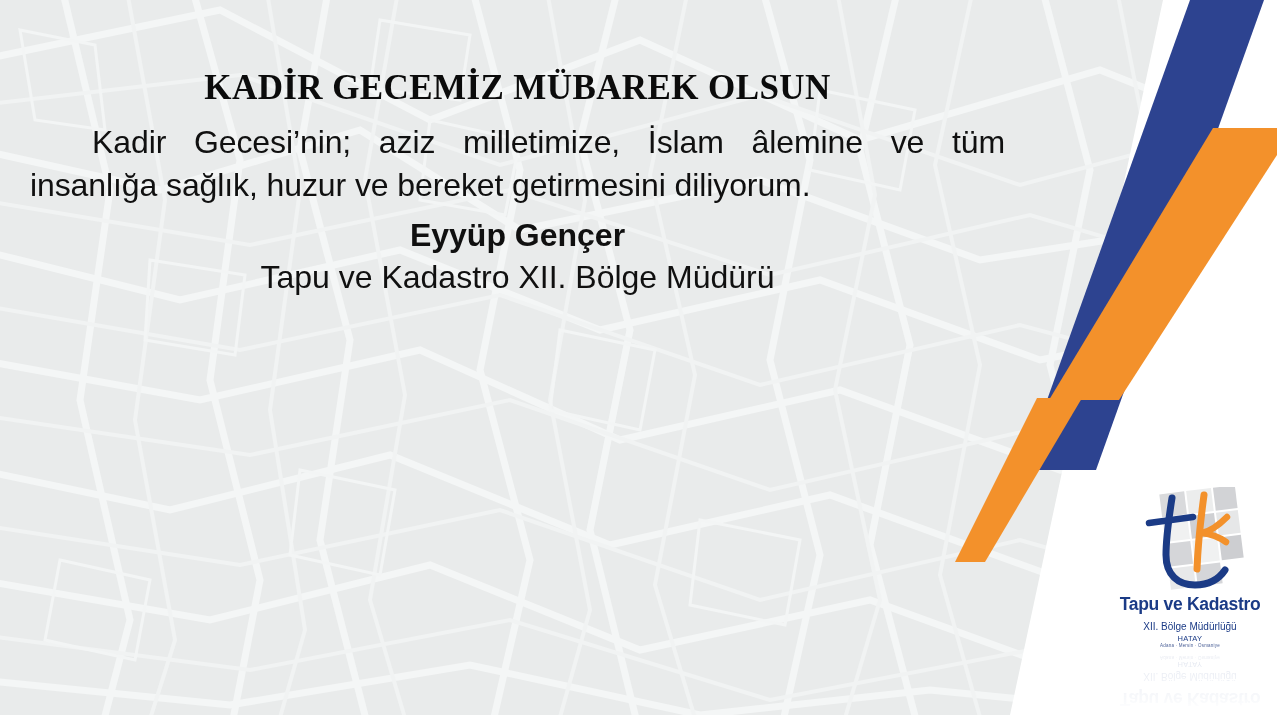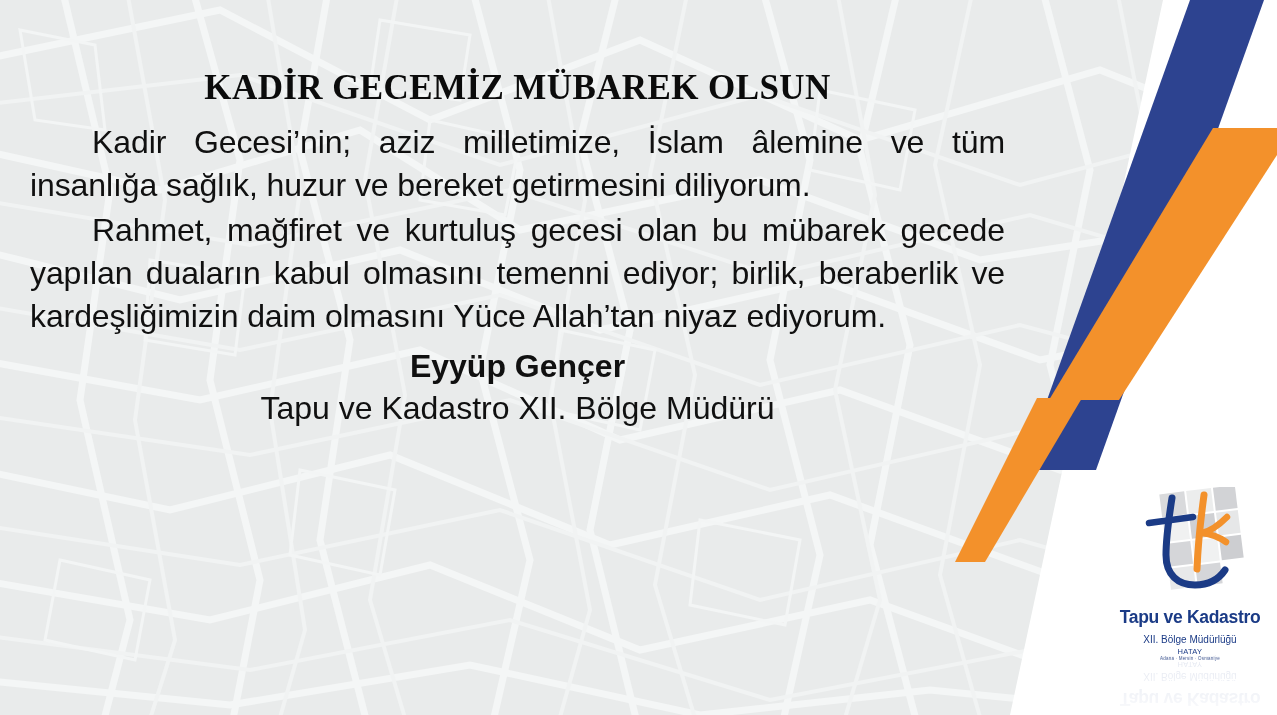--- a/index.html
+++ b/index.html
@@ -113,21 +113,21 @@
     text-align: center;
   }
   .logo-mark {
     display: block;
     margin: 0 auto;
     width: 118px;
     height: 104px;
   }
   .logo-line1 {
     display: block;
-    margin-top: 16px;
+    margin-top: 3px;
     font-weight: bold;
     font-size: 17.5px;
     letter-spacing: -0.3px;
     color: #1b3b86;
     white-space: nowrap;
   }
   .logo-line2 {
     display: block;
     margin-top: 6px;
     font-size: 10px;
@@ -222,21 +222,20 @@
 
   <div class="white-panel"></div>
 
   <div class="ribbon ribbon-navy"></div>
   <div class="ribbon ribbon-orange-top"></div>
   <div class="ribbon ribbon-orange-bottom"></div>
 
   <div class="content">
     <h1 class="doc-title">KADİR GECEMİZ MÜBAREK OLSUN</h1>
     <p class="para">Kadir Gecesi’nin; aziz milletimize, İslam âlemine ve tüm insanlığa sağlık, huzur ve bereket getirmesini diliyorum.</p>
-    <p class="para">Rahmet, mağfiret ve kurtuluş gecesi olan bu mübarek gecede yapılan duaların kabul olmasını temenni ediyor; birlik, beraberlik ve kardeşliğimizin daim olmasını Yüce Allah’tan niyaz ediyorum.</p>
 
     <div class="signature">
       <span class="name">Eyyüp Gençer</span>
       <span class="role">Tapu ve Kadastro XII. Bölge Müdürü</span>
     </div>
   </div>
 
   <div class="logo">
     <svg class="logo-mark" viewBox="0 0 118 104" aria-hidden="true">
 

